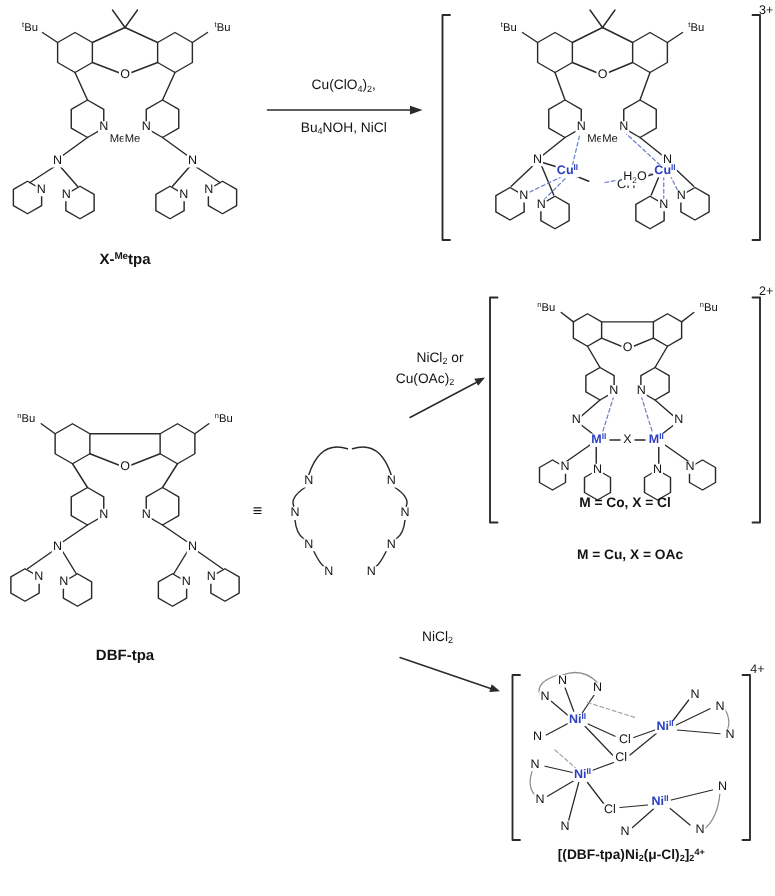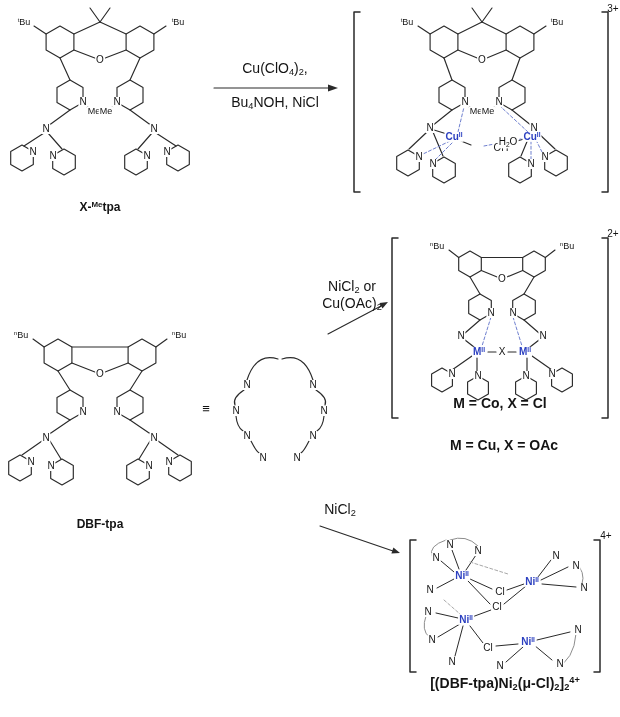--- a/index.html
+++ b/index.html
@@ -7,21 +7,21 @@
   #scheme{position:absolute;left:0;top:0;stroke:#2a2a2a;fill:none;stroke-width:1.15;stroke-linecap:round;stroke-linejoin:round}
   #scheme .hd{fill:#2a2a2a;stroke:none}
   #scheme .brk{stroke-width:1.5}
   #scheme .dsh{stroke:#6f80cf;stroke-width:1;stroke-dasharray:3 2.2}
   #scheme .gry{stroke:#8d8d8d;stroke-width:1}
   #scheme .gryd{stroke:#a8a8a8;stroke-width:1;stroke-dasharray:3 2.2}
   #scheme .thin{stroke-width:1}
   .lbl{position:absolute;transform:translate(-50%,-50%);white-space:nowrap;line-height:1;font-size:10px}
   .atom{background:#fff;padding:0 1px}
   .s9{font-size:9px}
-  .s11{font-size:14px}
+  .s11{font-size:11px}
   .s12{font-size:12px}
   .s13{font-size:13px}
   .b{font-weight:bold}
   .blue{color:#2b3fc0;font-weight:bold}
   .sp{font-size:0.66em;vertical-align:0.5em}
   .sb{font-size:0.66em;vertical-align:-0.25em}
 </style>
 </head>
 <body>
 
@@ -275,41 +275,41 @@
 <span class="lbl atom" style="left:247px;top:385px">N</span>
 <span class="lbl atom" style="left:236px;top:411px">N</span>
 <span class="lbl atom" style="left:247px;top:436px">N</span>
 <span class="lbl atom" style="left:263px;top:458px">N</span>
 <span class="lbl atom" style="left:313px;top:385px">N</span>
 <span class="lbl atom" style="left:324px;top:411px">N</span>
 <span class="lbl atom" style="left:313px;top:436px">N</span>
 <span class="lbl atom" style="left:297px;top:458px">N</span>
 
 <span class="lbl s11" style="left:352px;top:287px"><span>NiCl</span><span class="sb">2</span><span> or</span></span>
-<span class="lbl s11" style="left:352px;top:304px"><span>Cu(OAc)</span><span class="sb">2</span></span>
+<span class="lbl s11" style="left:340px;top:304px"><span>Cu(OAc)</span><span class="sb">2</span></span>
 
 <span class="lbl" style="left:613px;top:234px">2+</span>
 <span class="lbl atom s9" style="left:437px;top:246px"><span class="sp">n</span><span>Bu</span></span>
 <span class="lbl atom s9" style="left:567px;top:246px"><span class="sp">n</span><span>Bu</span></span>
 <span class="lbl atom" style="left:502px;top:279px">O</span>
 <span class="lbl atom" style="left:491px;top:313px">N</span>
 <span class="lbl atom" style="left:513px;top:313px">N</span>
 <span class="lbl atom" style="left:461px;top:336px">N</span>
 <span class="lbl atom" style="left:543px;top:336px">N</span>
 <span class="lbl atom blue" style="left:479px;top:352px"><span>M</span><span class="sp">II</span></span>
 <span class="lbl atom" style="left:502px;top:352px">X</span>
 <span class="lbl atom blue" style="left:525px;top:352px"><span>M</span><span class="sp">II</span></span>
 <span class="lbl atom" style="left:452px;top:374px">N</span>
 <span class="lbl atom" style="left:478px;top:376px">N</span>
 <span class="lbl atom" style="left:526px;top:376px">N</span>
 <span class="lbl atom" style="left:552px;top:374px">N</span>
 <span class="lbl s11 b" style="left:500px;top:403px">M = Co, X = Cl</span>
 <span class="lbl s11 b" style="left:504px;top:445px">M = Cu, X = OAc</span>
 
-<span class="lbl s11" style="left:340px;top:510px"><span>NiCl</span><span class="sb">2</span></span>
+<span class="lbl s11" style="left:350px;top:510px"><span>NiCl</span><span class="sb">2</span></span>
 
 <span class="lbl" style="left:606px;top:536px">4+</span>
 <span class="lbl atom blue" style="left:462px;top:576px"><span>Ni</span><span class="sp">II</span></span>
 <span class="lbl atom blue" style="left:532px;top:582px"><span>Ni</span><span class="sp">II</span></span>
 <span class="lbl atom blue" style="left:466px;top:620px"><span>Ni</span><span class="sp">II</span></span>
 <span class="lbl atom blue" style="left:528px;top:642px"><span>Ni</span><span class="sp">II</span></span>
 <span class="lbl atom" style="left:500px;top:592px">Cl</span>
 <span class="lbl atom" style="left:497px;top:607px">Cl</span>
 <span class="lbl atom" style="left:488px;top:648px">Cl</span>
 <span class="lbl atom" style="left:436px;top:558px">N</span>

